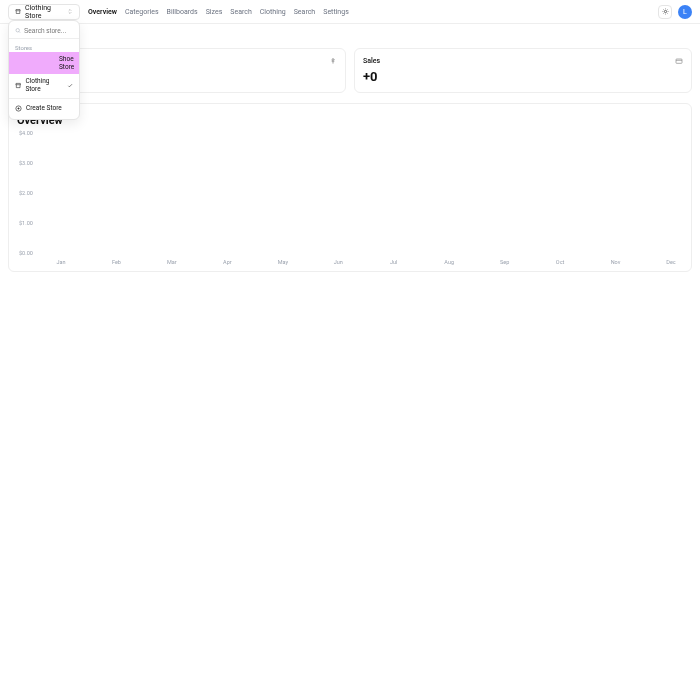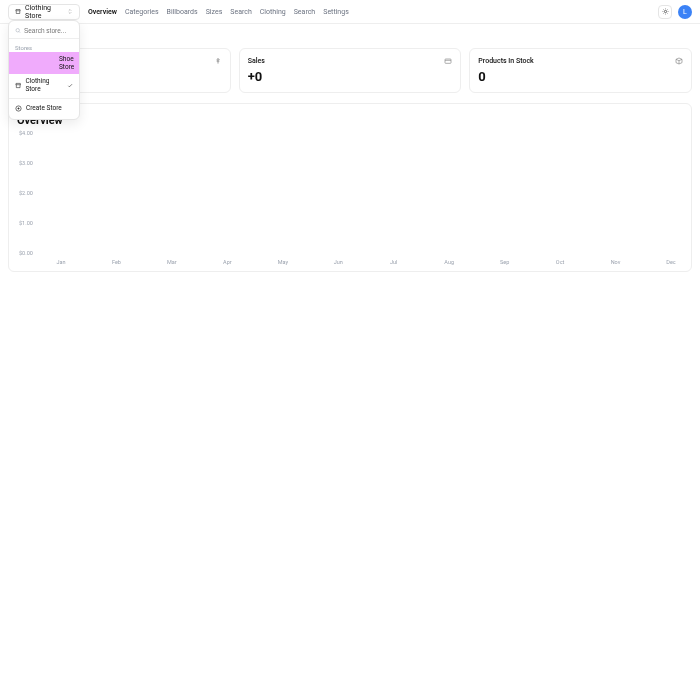--- a/index.html
+++ b/index.html
@@ -124,29 +124,20 @@
       <div class="card">
         <div class="card-head">
           <span class="card-title">Sales</span>
           <svg class="ico card-icon" viewBox="0 0 24 24" fill="none" stroke="currentColor" stroke-width="2">
             <rect x="3" y="6" width="18" height="13" rx="2"></rect>
             <path d="M3 10h18"></path>
           </svg>
         </div>
         <div class="card-val">+0</div>
       </div>
-      <div class="card">
-        <div class="card-head">
-          <span class="card-title">Products In Stock</span>
-          <svg class="ico card-icon" viewBox="0 0 24 24" fill="none" stroke="currentColor" stroke-width="2">
-            <path d="M3 7l9-4 9 4v10l-9 4-9-4zM3 7l9 4 9-4M12 11v10"></path>
-          </svg>
-        </div>
-        <div class="card-val">0</div>
-      </div>
     </div>
   <div class="panel">
     <div class="panel-title">Overview</div>
     <div class="chart" id="chart">
       <div class="xaxis" id="xaxis">
           <span>Jan</span>
           <span>Feb</span>
           <span>Mar</span>
           <span>Apr</span>
           <span>May</span>

